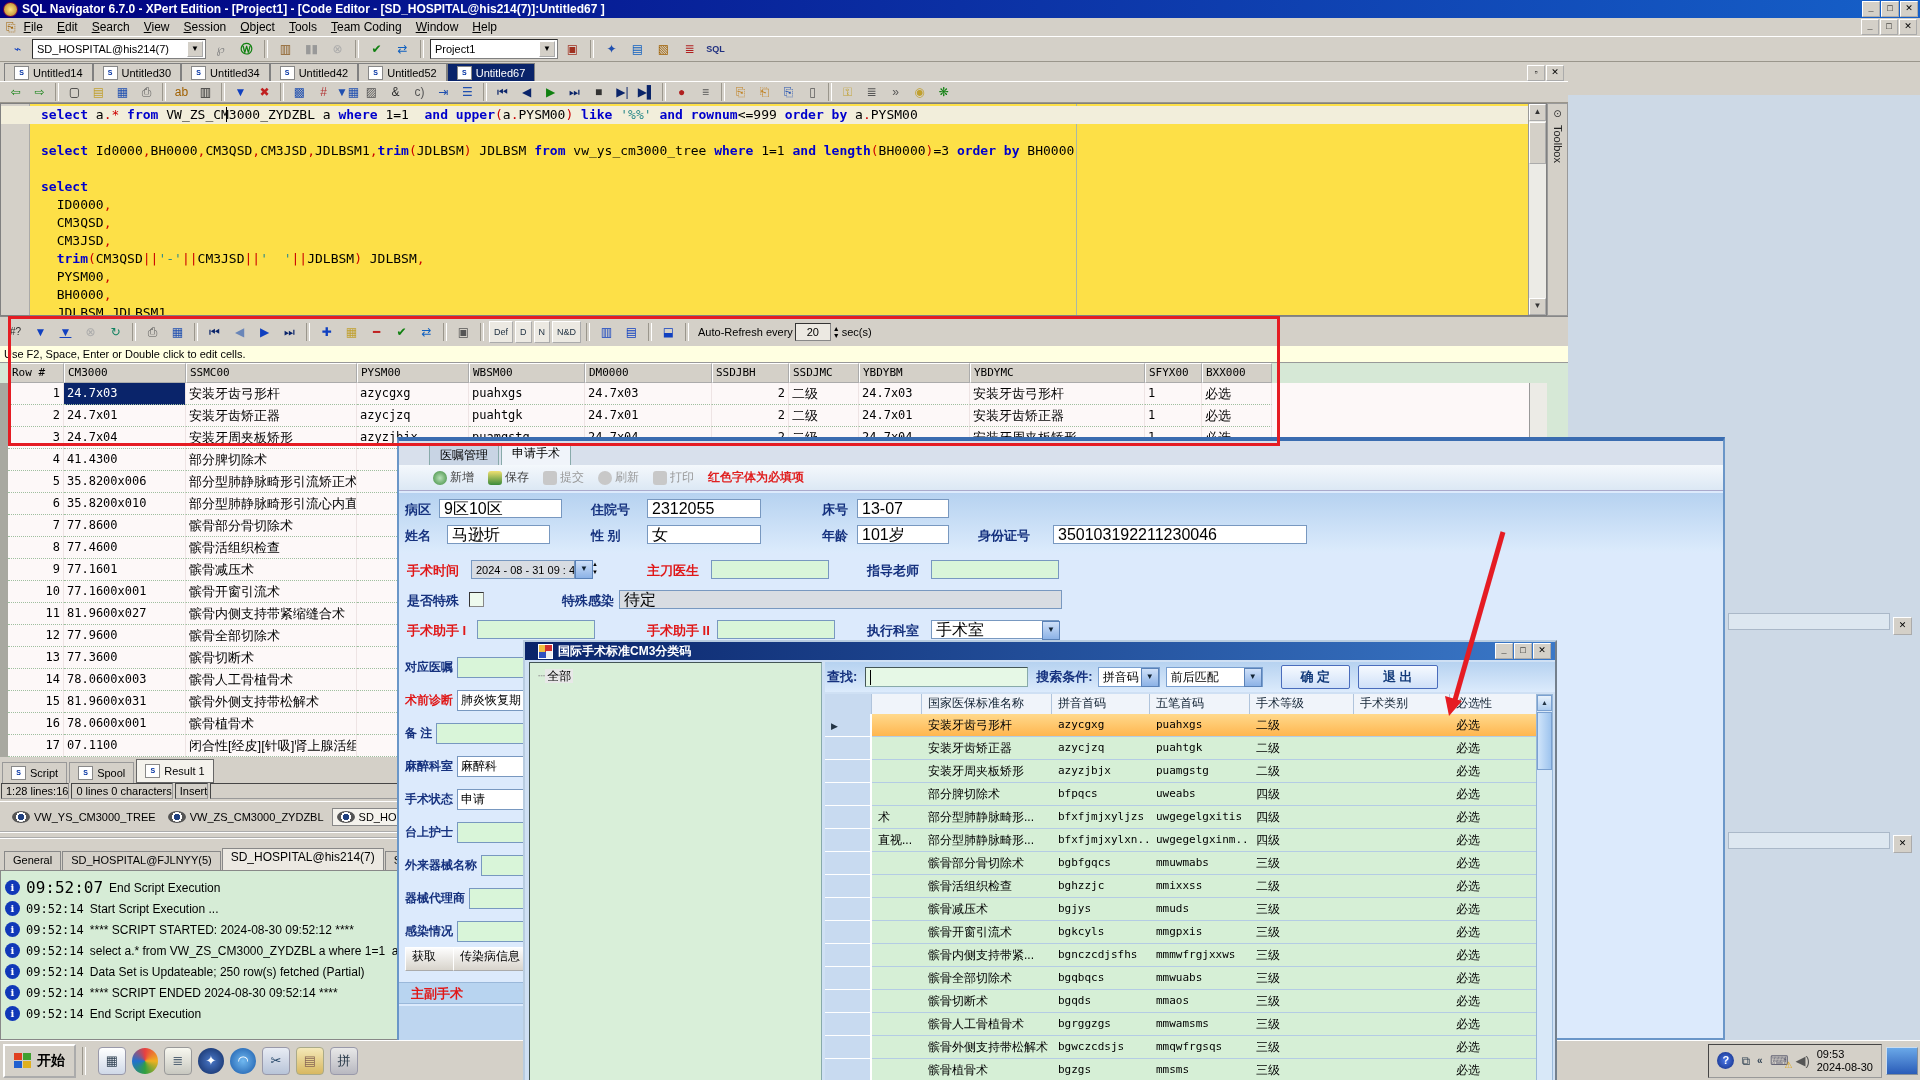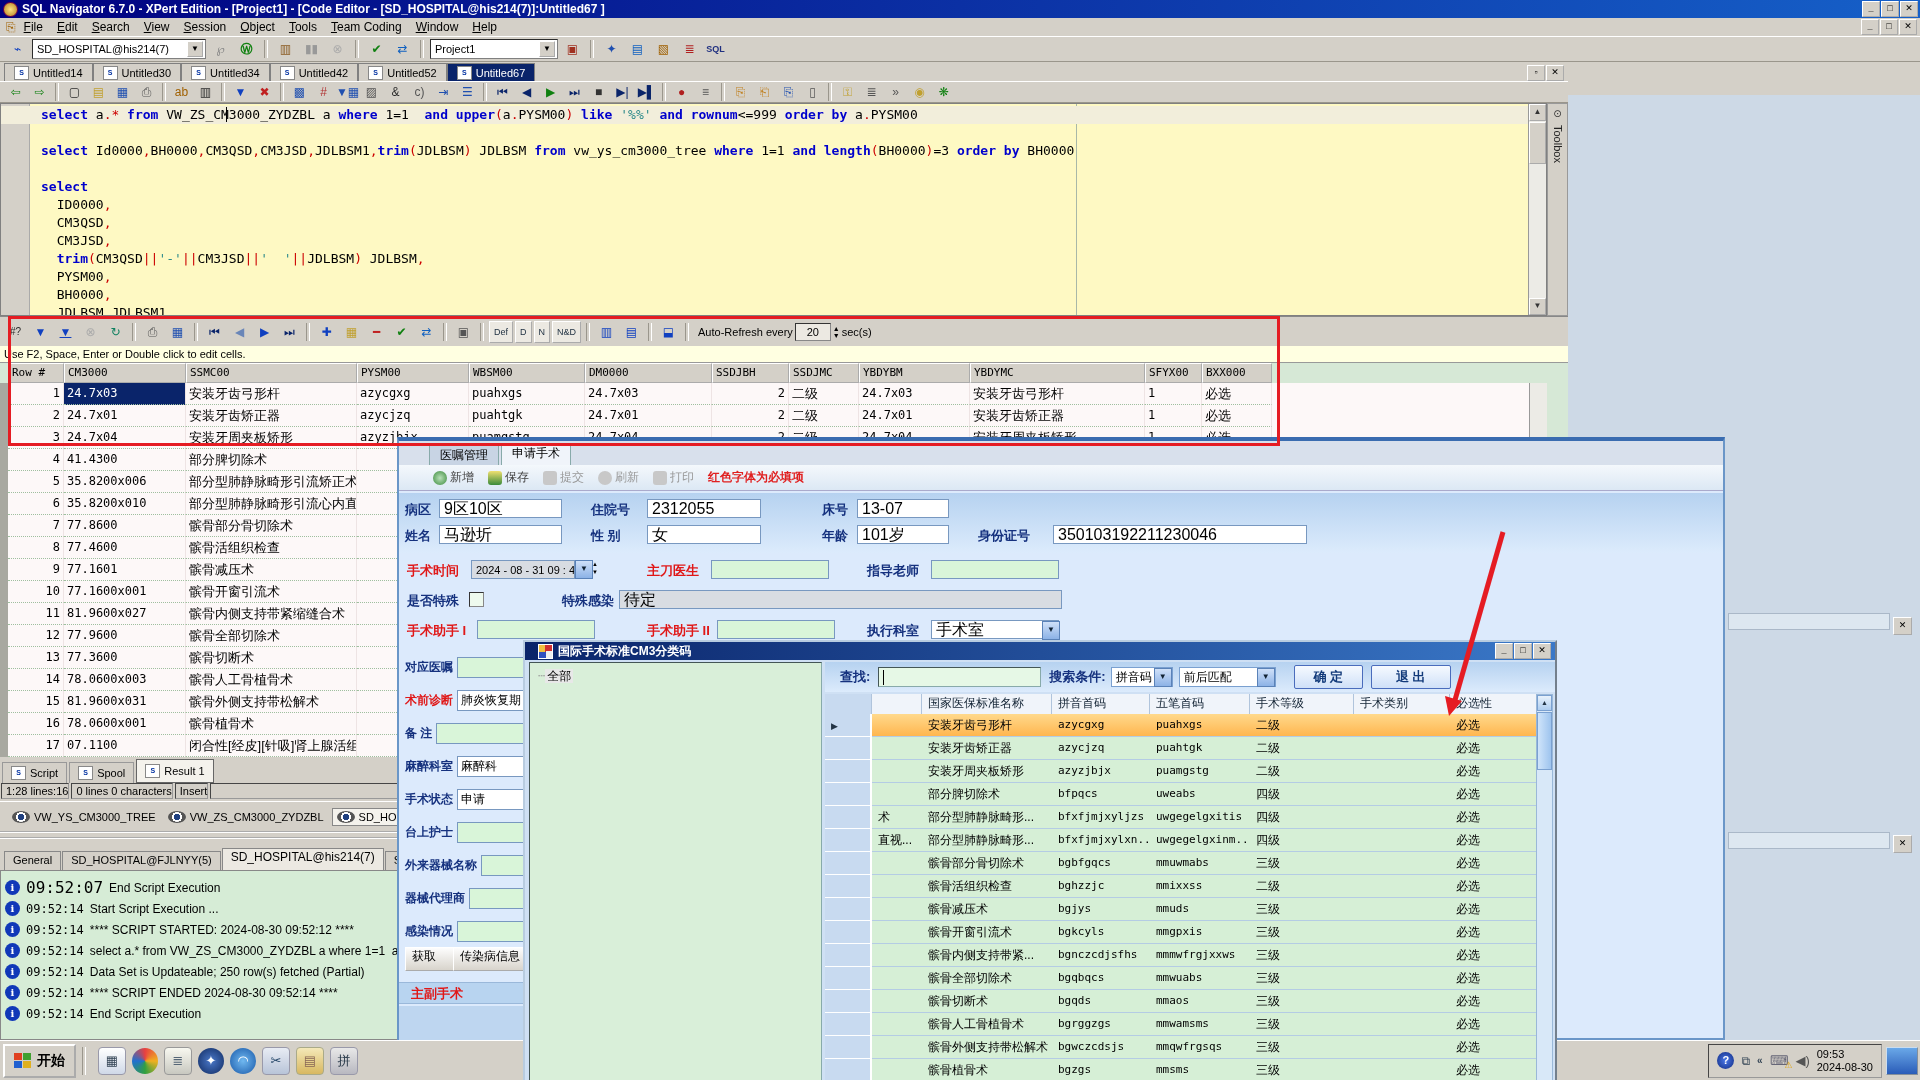--- a/index.html
+++ b/index.html
@@ -23,21 +23,21 @@
         font-size:12px;color:#2a2a2a}
   .tsep{width:2px;height:18px;border-left:1px solid #9a968c;border-right:1px solid #fff;margin:0 3px}
   .tabbar{left:0;top:62px;width:1568px;height:19px;background:#d4d0c8;display:flex;align-items:flex-end;padding-left:4px;box-sizing:border-box}
   .etab{height:17px;display:flex;align-items:center;gap:4px;padding:0 9px;border:1px solid #808080;border-bottom:none;
         background:#d4d0c8;font-size:11px;white-space:nowrap}
   .etab.on{background:#0a246a;color:#fff}
   .sqlico{width:13px;height:12px;background:#fff;border:1px solid #888;color:#0030a0;font-size:7px;font-weight:bold;line-height:11px;text-align:center}
   .toolbar2{left:0;top:81px;width:1568px;height:22px;background:#d4d0c8;border-top:1px solid #fff;border-bottom:1px solid #9a968c;
             display:flex;align-items:center;gap:1px;padding-left:4px;box-sizing:border-box}
   
-  .editor{left:0;top:103px;width:1547px;height:213px;background:#fef9c3;border:1px solid #808080;box-sizing:border-box;overflow:hidden}
+  .editor{left:0;top:103px;width:1547px;height:213px;background:#fde047;border:1px solid #808080;box-sizing:border-box;overflow:hidden}
   .gutter{position:absolute;left:0;top:0;width:28px;height:100%;background:#d4d0c8;border-right:1px solid #aaa}
   .elines{position:absolute;left:40px;top:2px;right:20px}
   .eline{height:18px;line-height:18px;font-family:"DejaVu Sans Mono","Liberation Mono",monospace;font-size:13px;white-space:pre}
   .eline:first-child{background:#f2eedb;margin-left:-40px;padding-left:40px;width:1490px}
   .kk{color:#0000cc;font-weight:bold}
   .pp{color:#cc0000}
   .ss{color:#2e8b8b}
   .colguide{position:absolute;left:1075px;top:0;width:1px;height:100%;background:#a8b8a8}
   .caret{position:absolute;left:225px;top:3px;width:1px;height:15px;background:#000}
   .vscroll{position:absolute;right:0;top:0;width:17px;height:100%;background:#ecebe6;border-left:1px solid #999}
@@ -810,21 +810,21 @@
   </div>
 
   <div class="patientband"></div>
   <span class="plabel" style="left:6px;top:60px">病区</span>
   <span class="pbox" style="left:40px;top:58px;width:123px">9区10区</span>
   <span class="plabel" style="left:192px;top:60px">住院号</span>
   <span class="pbox" style="left:248px;top:58px;width:114px">2312055</span>
   <span class="plabel" style="left:423px;top:60px">床号</span>
   <span class="pbox" style="left:458px;top:58px;width:92px">13-07</span>
   <span class="plabel" style="left:6px;top:86px">姓名</span>
-  <span class="pbox" style="left:40px;top:84px;width:123px">马逊圻</span>
+  <span class="pbox" style="left:48px;top:84px;width:103px">马逊圻</span>
   <span class="plabel" style="left:192px;top:86px">性 别</span>
   <span class="pbox" style="left:248px;top:84px;width:114px">女</span>
   <span class="plabel" style="left:423px;top:86px">年龄</span>
   <span class="pbox" style="left:458px;top:84px;width:92px">101岁</span>
   <span class="plabel" style="left:579px;top:86px">身份证号</span>
   <span class="pbox" style="left:654px;top:84px;width:254px">350103192211230046</span>
 
   <span class="plabel redlbl" style="left:8px;top:121px">手术时间</span>
   <span class="pbox greybox" style="left:72px;top:119px;width:104px;font-size:11px">2024 - 08 - 31   09 : 43 :</span>
   <span class="ddbtn abs" style="left:176px;top:119px">▼</span>
@@ -910,21 +910,21 @@
       <span class="winbtn">□</span>
       <span class="winbtn">✕</span>
     </span>
   </div>
 
   <div class="dtree">
     <span style="color:#999">┄</span><span style="background:#e8e8e8;padding:0 2px">全部</span>
   </div>
 
   <div class="dsearch">
-    <span class="dlbl" style="margin-left:15px">查找:</span>
+    <span class="dlbl" style="margin-left:2px">查找:</span>
     <span class="dinput" style="width:163px;margin-left:8px">
       <span style="position:absolute;left:4px;top:2px;width:1px;height:15px;background:#000"></span>
     </span>
     <span class="dlbl" style="margin-left:8px">搜索条件:</span>
     <span class="dcombo" style="width:62px;margin-left:5px">
       <span>拼音码</span>
         <span class="ddbtn">▼</span>
     </span>
     <span class="dcombo" style="width:97px;margin-left:6px">
       <span>前后匹配</span>

